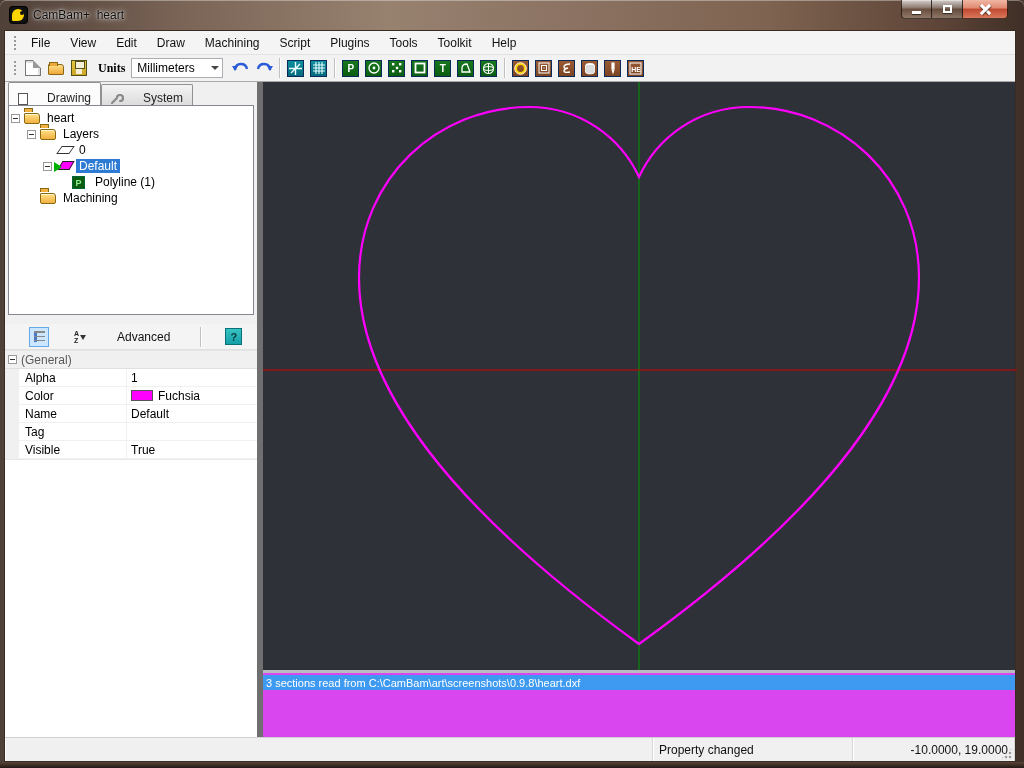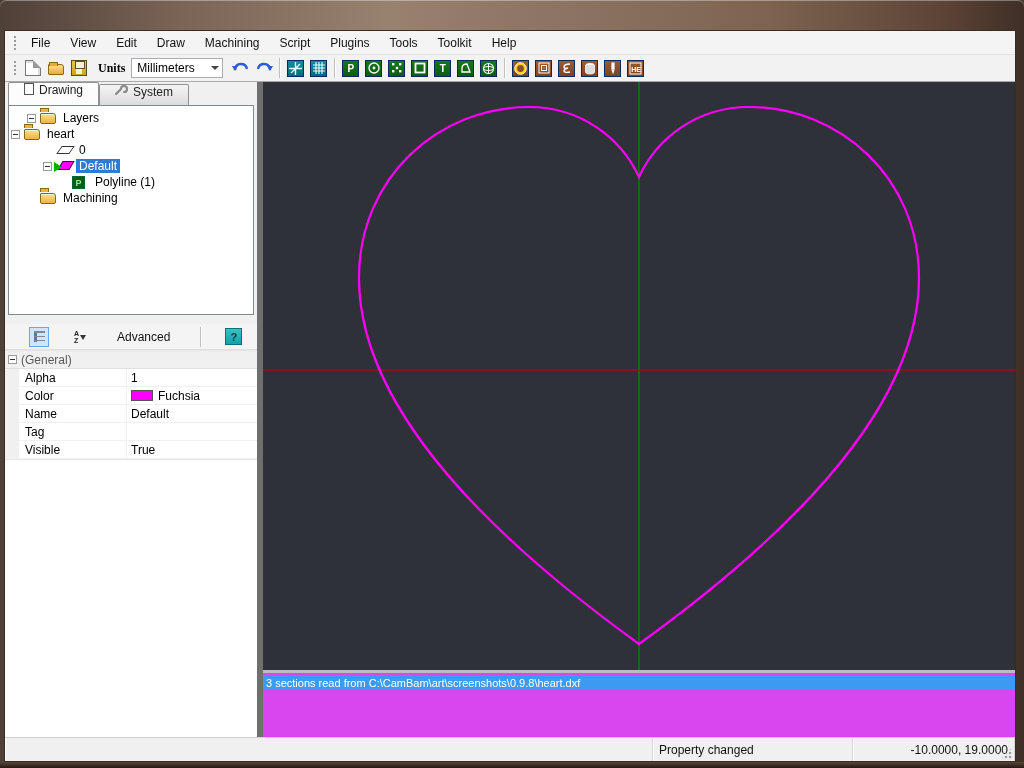--- a/index.html
+++ b/index.html
@@ -70,21 +70,21 @@
   .sq svg { display:block; }
 
   
   .main { flex:1; display:flex; min-height:0; }
   .leftpanel { width:252px; background:#f0f0f0; display:flex; flex-direction:column; }
   .vsplit { width:6px; background:#6f6f6f; }
   .rightarea { flex:1; display:flex; flex-direction:column; background:#fff; min-width:0; }
 
   
   .tabs { height:23px; display:flex; align-items:flex-end; padding-left:3px; background:#f0f0f0; }
-  .tab { height:21px; display:flex; align-items:flex-start; gap:5px; padding:0 15px; border:1px solid #919191; border-bottom:none; border-radius:2px 2px 0 0; background:linear-gradient(180deg,#f4f4f4,#dcdcdc); color:#222; }
+  .tab { height:21px; display:flex; align-items:flex-end; gap:19px; padding:0 9px; border:1px solid #919191; border-bottom:none; border-radius:2px 2px 0 0; background:linear-gradient(180deg,#f4f4f4,#dcdcdc); color:#222; }
   .tab.active { height:23px; background:#fcfcfc; position:relative; z-index:2; }
   .tab-page { width:10px; height:12px; background:#fff; border:1px solid #555; }
   .tab-wrench svg { display:block; }
 
   
   .treebox { margin:0 3px; height:210px; background:#fff; border:1px solid #828790; padding:4px 2px; overflow:hidden; position:relative; z-index:1; }
   .trow { height:16px; display:flex; align-items:center; white-space:nowrap; }
   .texp { width:9px; height:9px; border:1px solid #9a9a9a; background:#fff; position:relative; margin-right:4px; flex:none; }
   .texp::before { content:""; position:absolute; left:1px; top:3px; width:5px; height:1px; background:#333; }
   .texp-spacer { width:13px; flex:none; }
@@ -137,20 +137,35 @@
   .sb-right { width:162px; justify-content:flex-end; position:relative; }
   .sizegrip { position:absolute; right:1px; bottom:1px; width:13px; height:13px;
     background-image:radial-gradient(circle at 2px 2px,#9a9a9a 1.4px,transparent 1.6px);
     background-size:4px 4px; clip-path:polygon(100% 0,100% 100%,0 100%); }
 </style>
 </head>
 <body>
 
 <div class="window">
 
+  <div class="titlebar">
+    <div class="app-icon"></div>
+    <div class="title-text">CamBam+  heart</div>
+    <div class="winbtns">
+      <div class="winbtn min">
+          <div class="glyph-min"></div>
+        </div>
+      <div class="winbtn">
+          <div class="glyph-max"></div>
+        </div>
+      <div class="winbtn close">
+          <div class="glyph-close"></div>
+        </div>
+    </div>
+  </div>
 
   <div class="client">
 
     <div class="menubar">
       <div class="grip"></div>
       <div class="menu-item">File</div>
       <div class="menu-item">View</div>
       <div class="menu-item">Edit</div>
       <div class="menu-item">Draw</div>
       <div class="menu-item">Machining</div>
@@ -318,33 +333,33 @@
             <span class="tab-wrench">
               <svg width="13" height="11" viewBox="0 0 13 11">
                   <path d="M1 9 L6 4 M6 4 A3 3 0 1 1 9 7" stroke="#8a8a8a" stroke-width="2.2" fill="none" stroke-linecap="round"></path>
                 </svg>
             </span>
             <span>System</span>
           </div>
         </div>
 
         <div class="treebox">
+          <div class="trow">
+            <div class="texp"></div>
+            <div class="tico">
+                <div class="folder"></div>
+              </div>
+            <div class="tlabel">heart</div>
+          </div>
           <div class="trow" style="padding-left:16px">
             <div class="texp"></div>
             <div class="tico">
                 <div class="folder"></div>
               </div>
             <div class="tlabel">Layers</div>
-          </div>
-          <div class="trow">
-            <div class="texp"></div>
-            <div class="tico">
-                <div class="folder"></div>
-              </div>
-            <div class="tlabel">heart</div>
           </div>
           <div class="trow" style="padding-left:32px">
             <div class="texp-spacer"></div>
             <div class="tico">
                 <div class="layer"></div>
               </div>
             <div class="tlabel">0</div>
           </div>
           <div class="trow" style="padding-left:32px">
             <div class="texp"></div>

